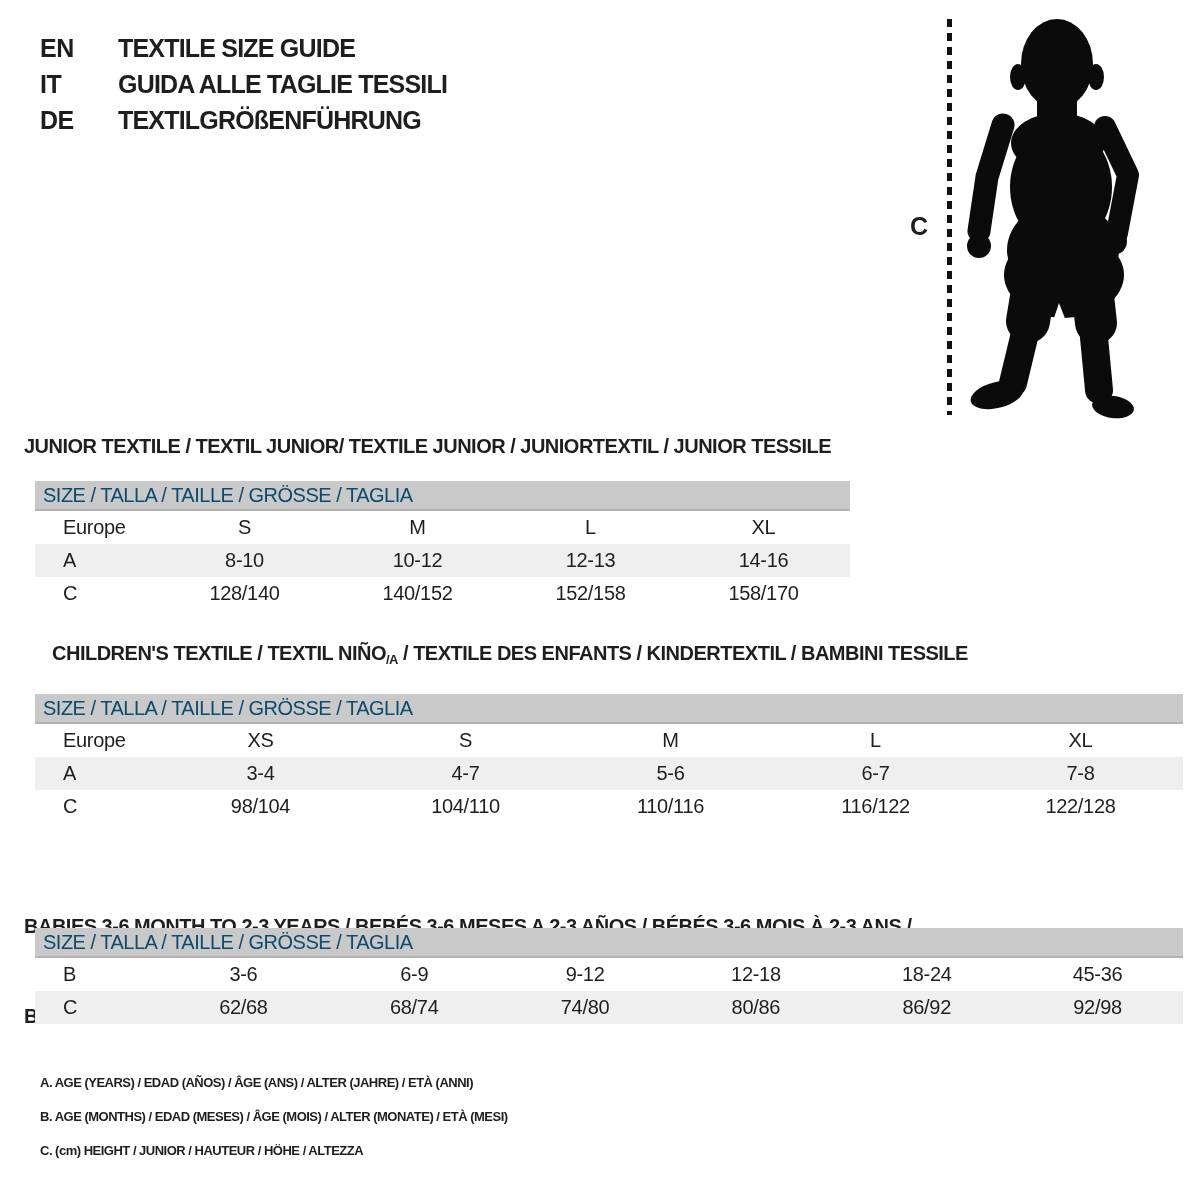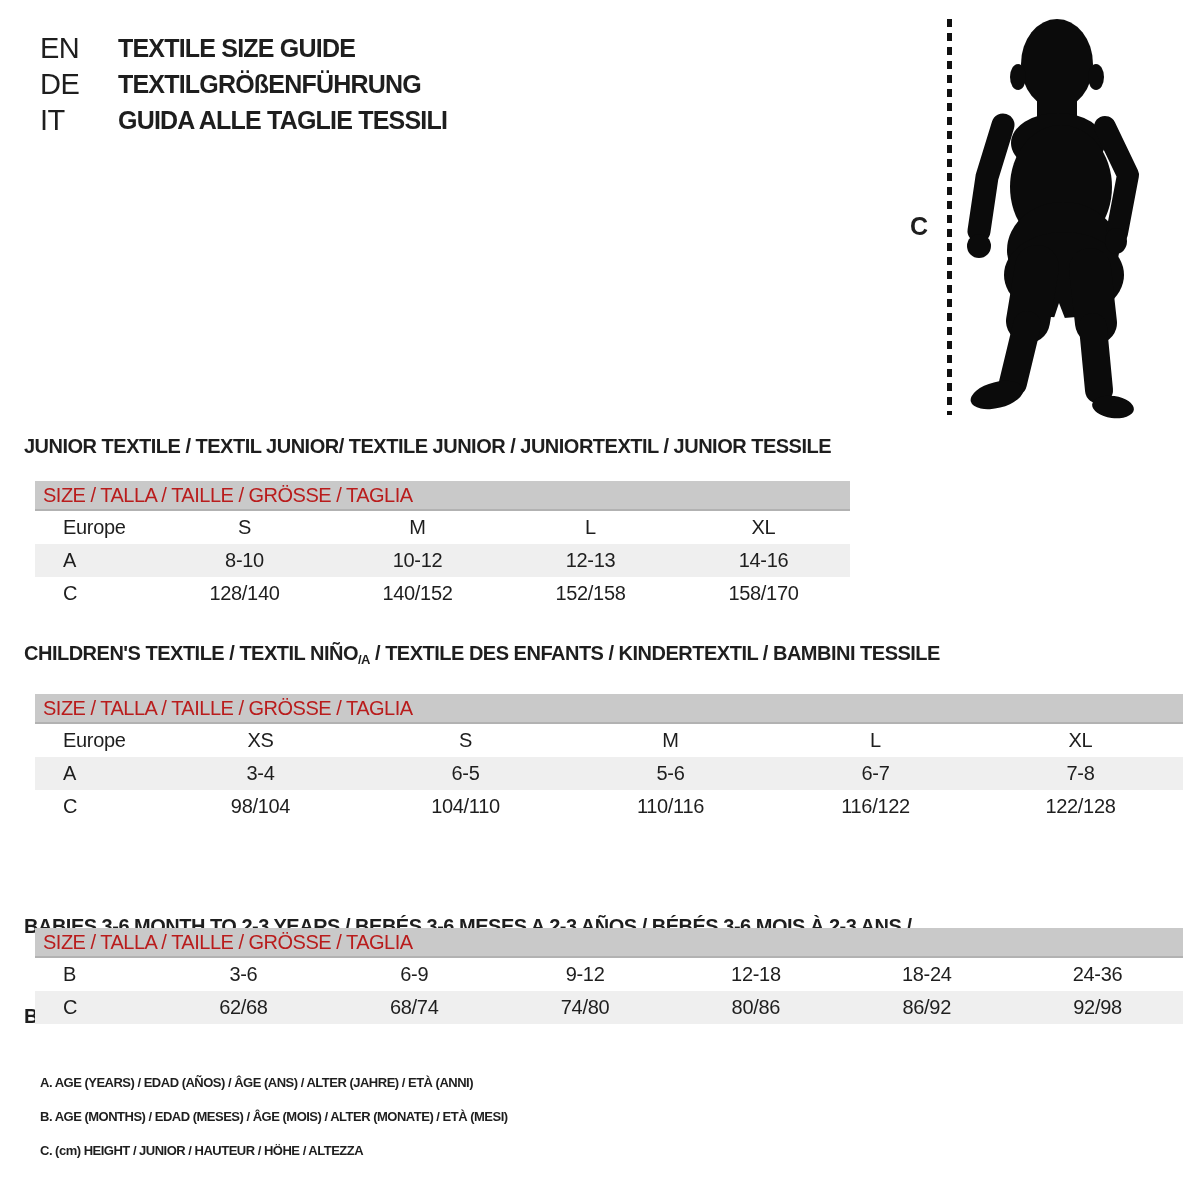--- a/index.html
+++ b/index.html
@@ -3,47 +3,47 @@
 <meta charset="utf-8">
 <style>
   html,body{margin:0;padding:0;background:#fff;}
   .page{
     position:relative;width:1200px;height:1200px;background:#ffffff;overflow:hidden;
     font-family:"Liberation Sans","DejaVu Sans",sans-serif;color:#1e1e1e;
   }
   
   .lang-list{position:absolute;left:40px;top:30px;}
   .lang-row{display:flex;height:36px;align-items:center;}
-  .lang-code{width:78px;font-weight:400;font-size:29px;letter-spacing:-0.5px;}
+  .lang-code{width:78px;font-weight:700;font-size:25px;letter-spacing:-0.5px;}
   .lang-label{font-weight:700;font-size:25px;letter-spacing:-0.8px;white-space:pre;}
 
   
   .dashed-line{
     position:absolute;left:947px;top:19px;width:5px;height:396px;
     background:repeating-linear-gradient(to bottom,#101010 0 8px,transparent 8px 14px);
   }
   .height-label{position:absolute;left:910px;top:212px;font-size:25px;font-weight:700;}
   svg.baby{position:absolute;left:965px;top:15px;}
 
   
   .section-title{position:absolute;left:24px;font-weight:700;font-size:20px;letter-spacing:-0.5px;white-space:pre;line-height:24px;}
   .title-junior{top:434px;}
-  .title-children{top:641px;}
+  .title-children{top:641px;margin-left:28px;}
   .title-babies{top:851px;line-height:30px;}
   .subscript{font-size:13px;vertical-align:-4px;letter-spacing:-0.5px;}
 
   
   .size-table{position:absolute;left:35px;}
   .table-junior{top:481px;width:815px;}
   .table-children{top:694px;width:1148px;}
   .table-babies{top:928px;width:1148px;}
   .bar{
     height:30px;background:#c9c9c9;border-bottom:2px solid #b2b2b2;box-sizing:border-box;
     display:flex;align-items:center;padding-left:8px;
-    font-size:20px;letter-spacing:-0.5px;color:#b91c1c;white-space:pre;
+    font-size:20px;letter-spacing:-0.5px;color:#0c4a6e;white-space:pre;
   }
   .trow{display:flex;height:33px;align-items:center;font-size:20px;letter-spacing:-0.3px;}
   .trow.stripe{background:#efefef;}
   .tlabel{width:100px;padding-left:5px;box-sizing:border-box;text-align:left;margin-left:23px;}
   .tcell{flex:1;text-align:center;}
 
   
   .legend{position:absolute;left:40px;top:1066px;}
   .legend-line{font-weight:700;font-size:13px;letter-spacing:-0.5px;line-height:34px;white-space:pre;}
 </style>
@@ -51,26 +51,26 @@
 <body>
 
 <div class="page">
 
   <div class="lang-list">
     <div class="lang-row">
       <span class="lang-code">EN</span>
       <span class="lang-label">TEXTILE SIZE GUIDE</span>
     </div>
     <div class="lang-row">
+      <span class="lang-code">IT</span>
+      <span class="lang-label">GUIDA ALLE TAGLIE TESSILI</span>
+    </div>
+    <div class="lang-row">
       <span class="lang-code">DE</span>
       <span class="lang-label">TEXTILGRÖßENFÜHRUNG</span>
-    </div>
-    <div class="lang-row">
-      <span class="lang-code">IT</span>
-      <span class="lang-label">GUIDA ALLE TAGLIE TESSILI</span>
     </div>
   </div>
 
   <div class="dashed-line"></div>
   <div class="height-label">C</div>
   <svg class="baby" width="175" height="405" viewBox="0 0 175 405" aria-hidden="true">
     <g fill="#0b0b0b" stroke="#0b0b0b" stroke-linecap="round" stroke-linejoin="round">
 
       <ellipse cx="92" cy="49" rx="36" ry="45" stroke="none"></ellipse>
       <ellipse cx="53" cy="62" rx="8" ry="13" stroke="none"></ellipse>
@@ -134,21 +134,21 @@
       <div class="tlabel">Europe</div>
       <div class="tcell">XS</div>
       <div class="tcell">S</div>
       <div class="tcell">M</div>
       <div class="tcell">L</div>
       <div class="tcell">XL</div>
     </div>
     <div class="trow stripe">
       <div class="tlabel">A</div>
       <div class="tcell">3-4</div>
-      <div class="tcell">6-5</div>
+      <div class="tcell">4-7</div>
       <div class="tcell">5-6</div>
       <div class="tcell">6-7</div>
       <div class="tcell">7-8</div>
     </div>
     <div class="trow">
       <div class="tlabel">C</div>
       <div class="tcell">98/104</div>
       <div class="tcell">104/110</div>
       <div class="tcell">110/116</div>
       <div class="tcell">116/122</div>
@@ -162,21 +162,21 @@
   </div>
   <div class="size-table table-babies">
     <div class="bar">SIZE / TALLA / TAILLE / GRÖSSE / TAGLIA</div>
     <div class="trow">
       <div class="tlabel">B</div>
       <div class="tcell">3-6</div>
       <div class="tcell">6-9</div>
       <div class="tcell">9-12</div>
       <div class="tcell">12-18</div>
       <div class="tcell">18-24</div>
-      <div class="tcell">24-36</div>
+      <div class="tcell">45-36</div>
     </div>
     <div class="trow stripe">
       <div class="tlabel">C</div>
       <div class="tcell">62/68</div>
       <div class="tcell">68/74</div>
       <div class="tcell">74/80</div>
       <div class="tcell">80/86</div>
       <div class="tcell">86/92</div>
       <div class="tcell">92/98</div>
     </div>

